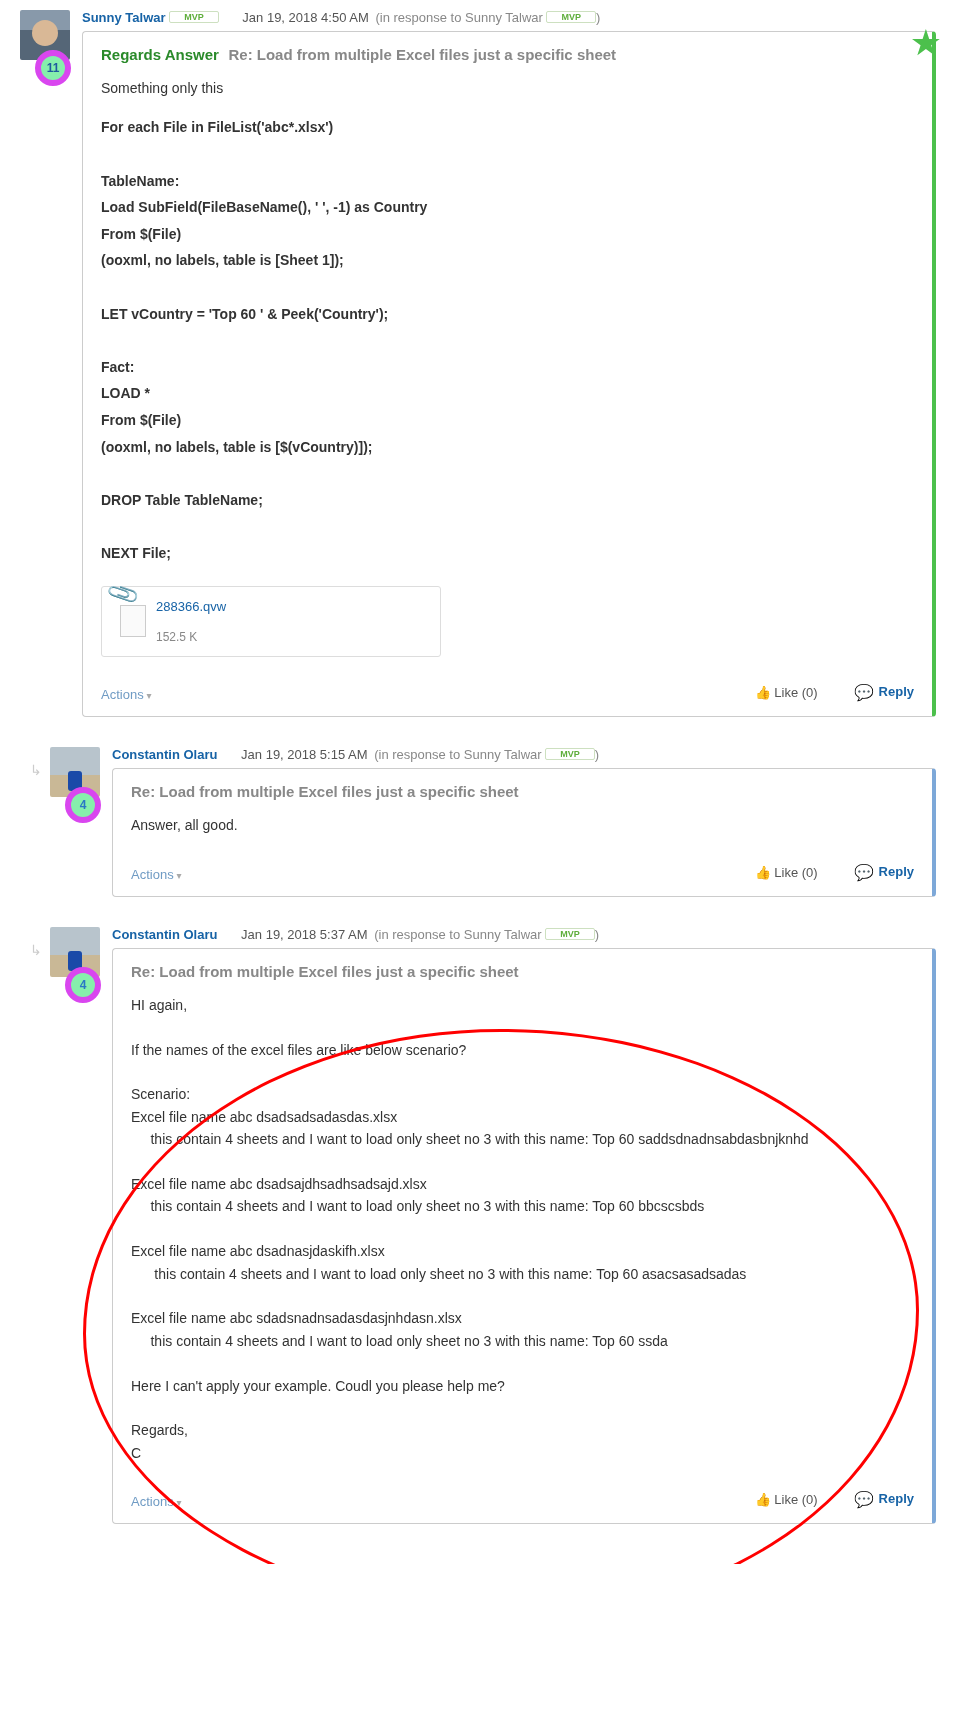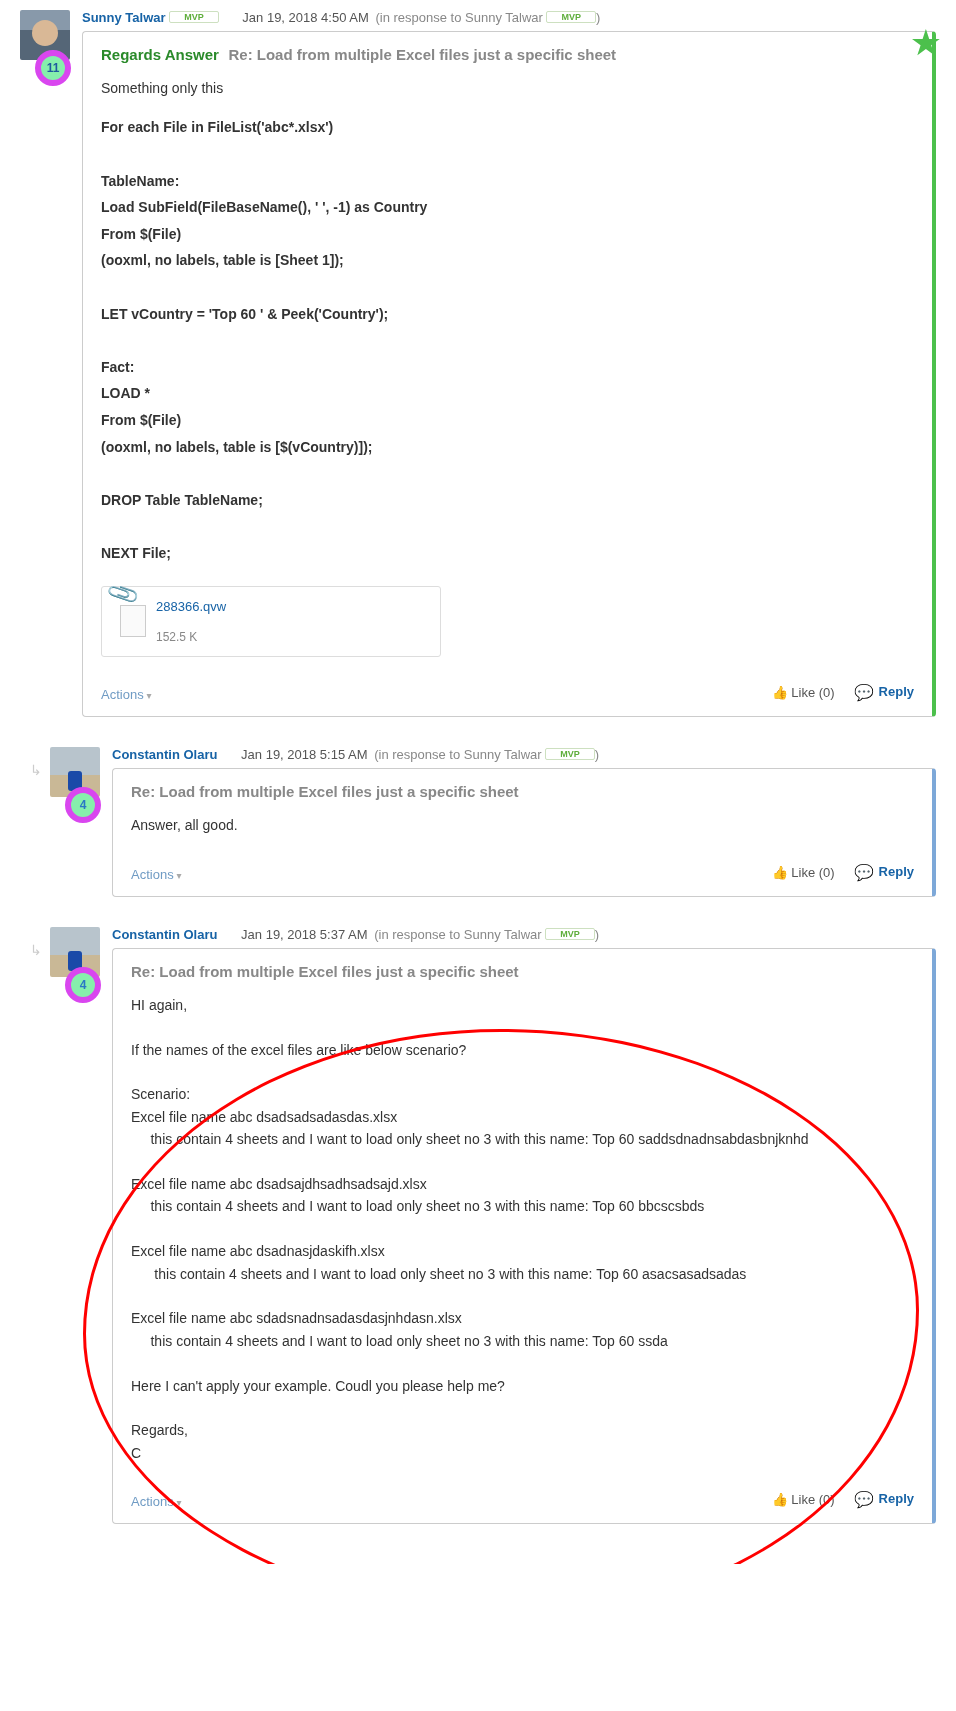--- a/index.html
+++ b/index.html
@@ -29,21 +29,21 @@
 .body-text{font-size:14px;line-height:1.6;color:#333}
 .code{font-weight:bold;font-size:14px;line-height:1.9}
 .attach{border:1px solid #ddd;border-radius:3px;margin-top:20px;padding:12px 14px 12px 54px;width:270px;position:relative}
 .clip{position:absolute;left:8px;top:-6px;font-size:22px;color:#bbb;transform:rotate(-30deg)}
 .file-ico{position:absolute;left:18px;top:18px;width:24px;height:30px;border:1px solid #ccc;background:#fafafa}
 .attach a{color:#1763a6;text-decoration:none;font-size:13px}
 .attach .size{color:#888;font-size:12px;margin-top:16px}
 .footer{display:flex;justify-content:space-between;align-items:flex-end;margin-top:18px;padding-top:8px}
 .actions{color:#6f9bc4;font-size:13px;cursor:pointer}
 .actions::after{content:" ▾";font-size:10px;color:#aaa}
-.right-actions{display:flex;align-items:center;gap:20px;font-size:13px}
+.right-actions{display:flex;align-items:center;gap:37px;font-size:13px}
 .like{color:#555;cursor:pointer}
 .thumb{color:#e0a030;margin-right:3px}
 .reply{color:#1763a6;font-weight:bold;cursor:pointer}
 .bubble{color:#7fb8e0;margin-right:4px;font-size:16px;vertical-align:-2px}
 .plain-box{border-right:4px solid #7da8d8}
 .annotation{position:absolute;left:-30px;top:80px;width:830px;height:580px;border:3px solid red;border-radius:50% 50% 48% 52% / 52% 48% 52% 48%;pointer-events:none}
 .p3 .box{position:relative}
 </style>
 </head>
 <body>

